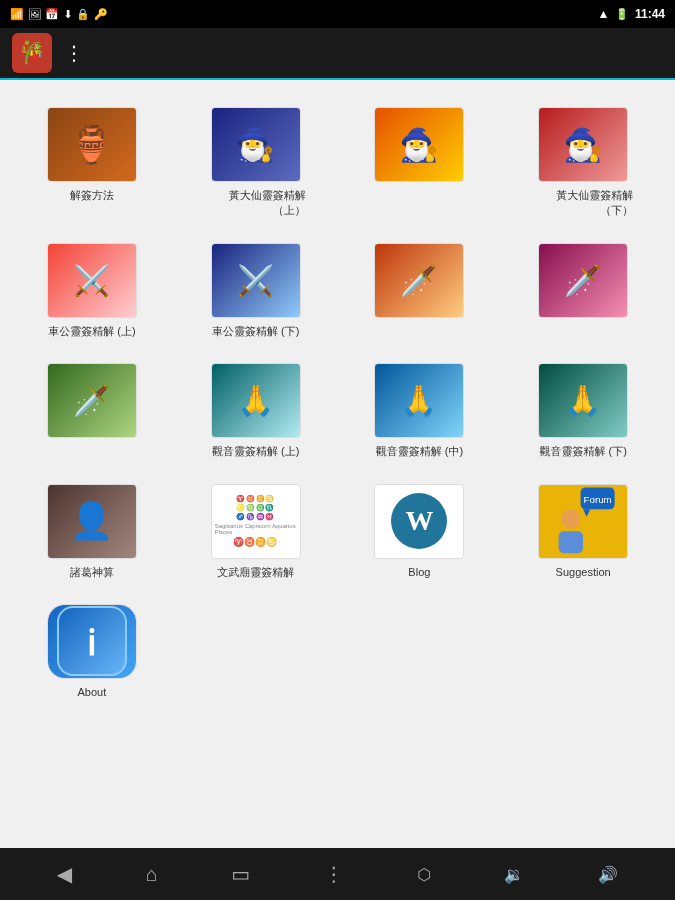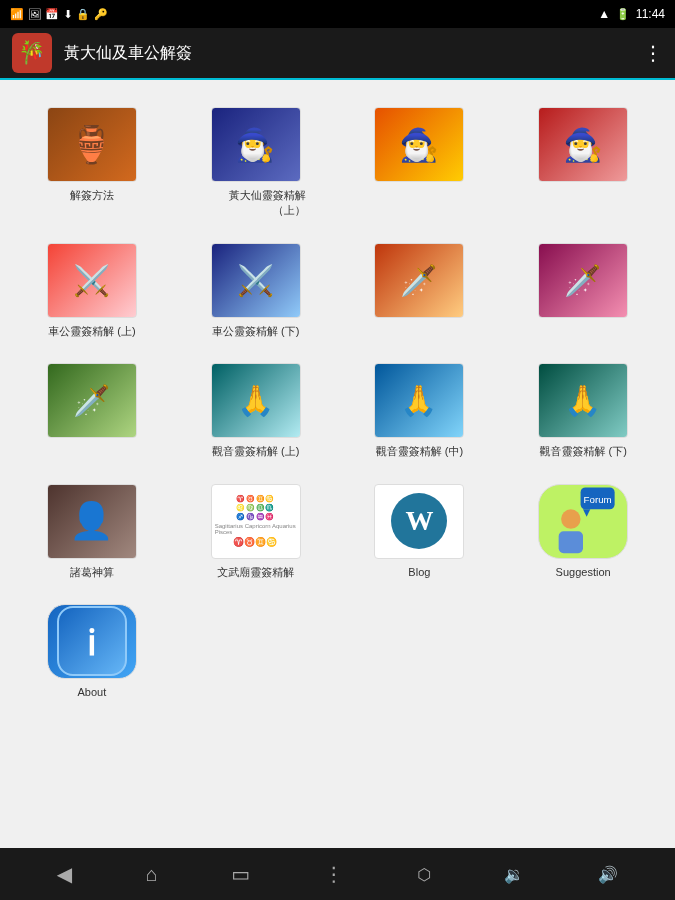--- a/index.html
+++ b/index.html
@@ -150,29 +150,28 @@
     <span class="status-icon">📶</span>
     <span class="status-icon">🖼</span>
     <span class="status-icon">📅</span>
     <span class="status-icon">⬇</span>
     <span class="status-icon">🔒</span>
     <span class="status-icon">🔑</span>
   </div>
   <div class="status-bar-right">
     <span style="color:white;font-size:12px;">▲</span>
     <span style="color:white;font-size:11px;">🔋</span>
-    <span style="color:white;font-size:12px;font-weight:normal;">11:44</span>
+    <span style="color:white;font-size:12px;font-weight:bold;">11:44</span>
   </div>
 </div>
 
 <div class="app-bar">
   <div class="app-icon">
     <span style="font-size:22px;">🎋</span>
   </div>
-  <span class="app-title">黃大仙及車公解簽</span>
   <span class="menu-icon">⋮</span>
 </div>
 
 <div class="main-content">
   <div class="grid">
 
     <div class="grid-item">
       <div class="item-image img-barrel" style="border-radius:4px;">
         <span style="font-size:36px;">🏺</span>
       </div>
@@ -189,20 +188,21 @@
     <div class="grid-item">
       <div class="item-image" style="background:linear-gradient(135deg,#e65100,#ffcc02);">
         <span style="font-size:32px;">🧙‍♂️</span>
       </div>
     </div>
 
     <div class="grid-item">
       <div class="item-image" style="background:linear-gradient(135deg,#b71c1c,#ef9a9a);">
         <span style="font-size:32px;">🧙‍♂️</span>
       </div>
+      <span class="item-label">黃大仙靈簽精解（下）</span>
     </div>
 
     <div class="grid-item">
       <div class="item-image" style="background:linear-gradient(135deg,#f44336,#ffcdd2); position:relative;">
         <span style="font-size:30px;">⚔️</span>
       </div>
       <span class="item-label">車公靈簽精解 (上)</span>
     </div>
 
     <div class="grid-item">
@@ -283,21 +283,21 @@
     <div class="grid-item">
       <div class="item-image" style="background:#fff; display:flex; align-items:center; justify-content:center;">
         <div style="width:56px;height:56px;background:#21759b;border-radius:50%;display:flex;align-items:center;justify-content:center;">
           <span style="color:white;font-size:28px;font-weight:bold;font-family:Georgia,serif;">W</span>
         </div>
       </div>
       <span class="item-label">Blog</span>
     </div>
 
     <div class="grid-item">
-      <div class="item-image" style="background:#bef264; position:relative; display:flex; align-items:center; justify-content:center;border-radius:22px;">
+      <div class="item-image" style="background:#eab308; position:relative; display:flex; align-items:center; justify-content:center;">
 
         <svg width="60" height="60" viewBox="0 0 60 60">
 
           <rect x="28" y="2" width="28" height="18" rx="4" fill="#1565C0"></rect>
           <text x="42" y="15" text-anchor="middle" fill="white" font-size="8">Forum</text>
           <polygon points="30,20 36,20 33,26" fill="#1565C0"></polygon>
 
           <circle cx="20" cy="28" r="8" fill="#e8a04c"></circle>
           <rect x="10" y="38" width="20" height="18" rx="4" fill="#5b8dd9"></rect>
         </svg>

